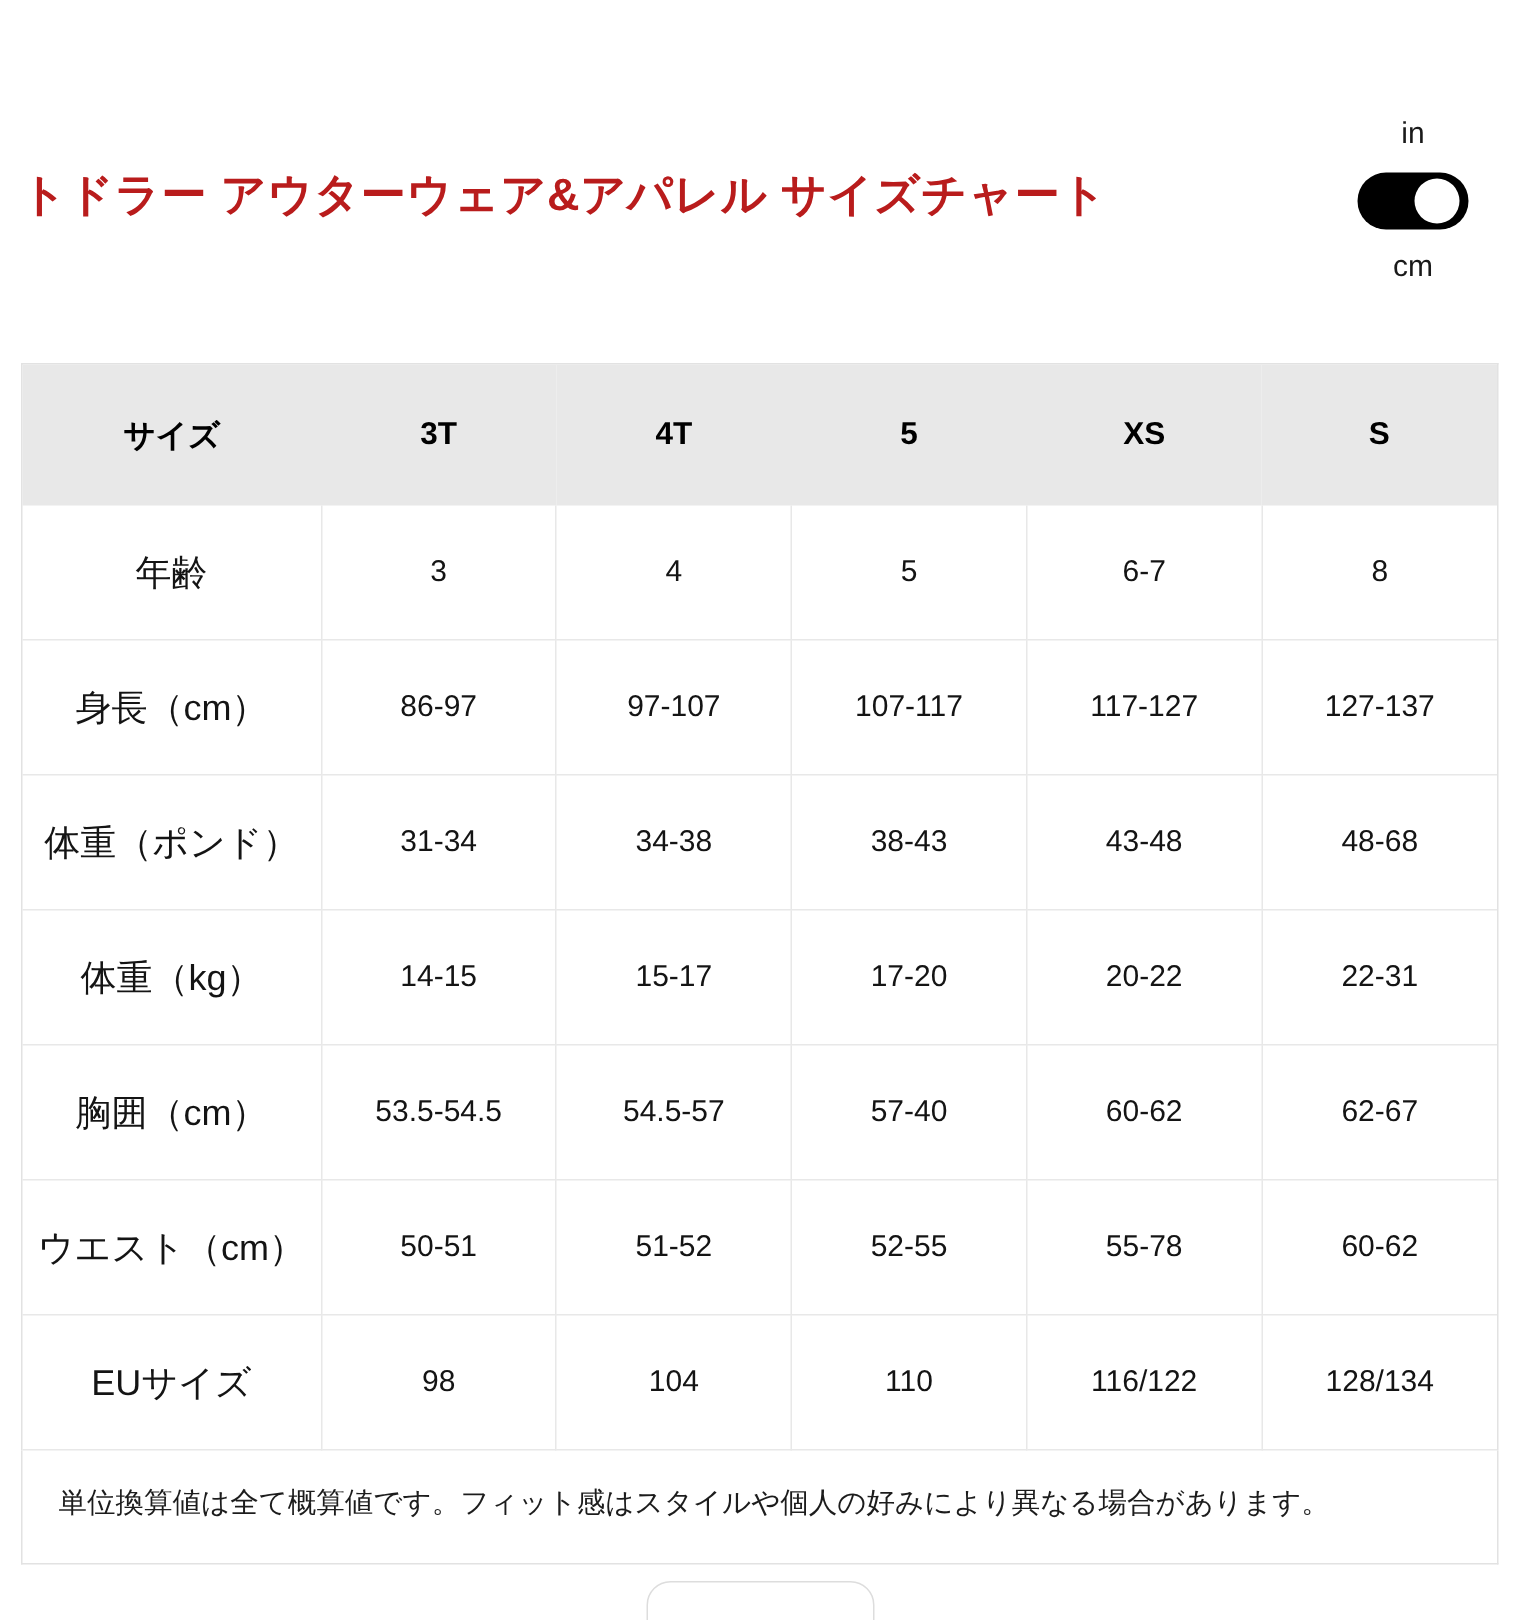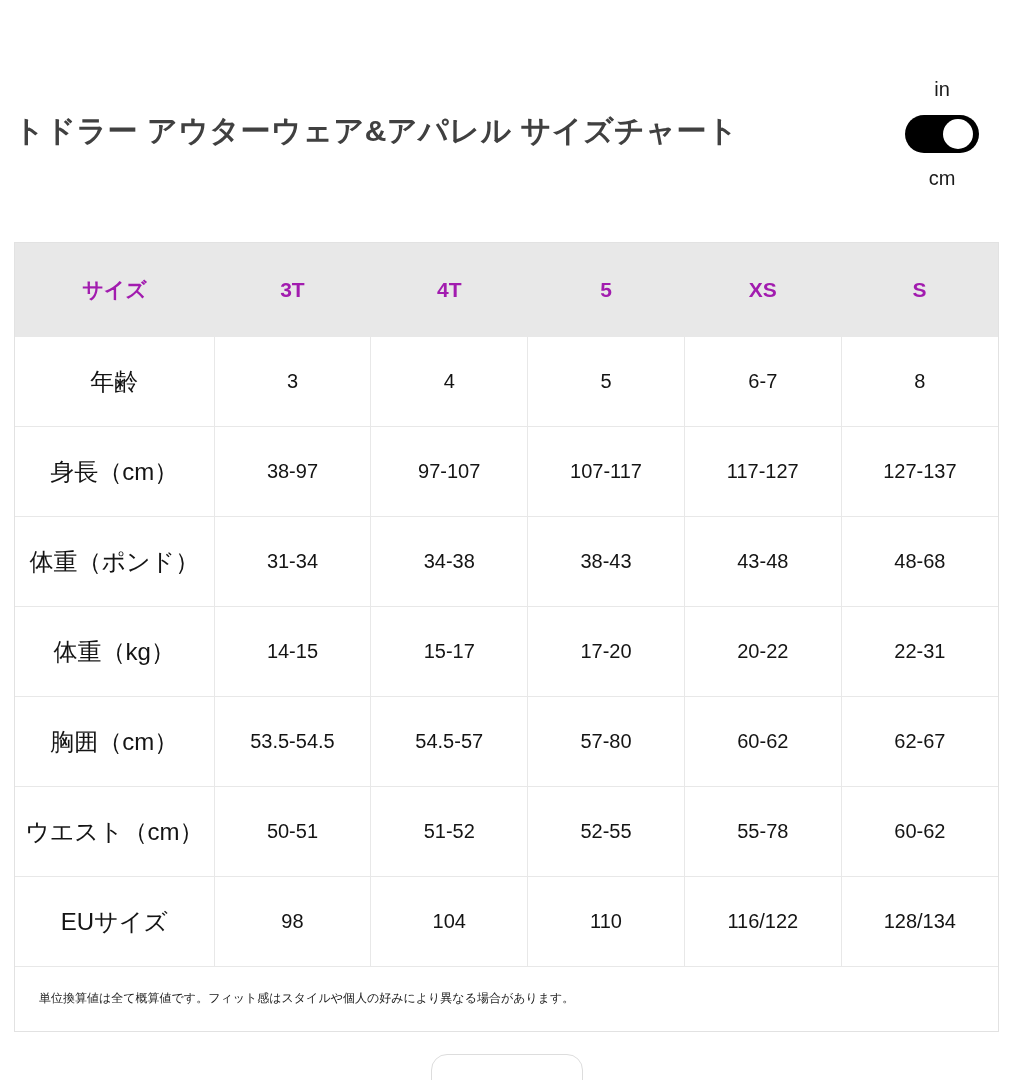--- a/index.html
+++ b/index.html
@@ -30,21 +30,21 @@
     align-items: center;
     justify-content: space-between;
     padding: 72px 34px 0 14px;
     box-sizing: border-box;
   }
 
   .title {
     font-size: 30px;
     font-weight: bold;
     letter-spacing: 0.5px;
-    color: #404040;
+    color: #b91c1c;
     line-height: 1.2;
     white-space: nowrap;
   }
 
   .unit-toggle {
     display: flex;
     align-items: center;
     gap: 14px;
     margin-top: 6px;
     flex-direction: column;
@@ -107,39 +107,39 @@
     border-right: none;
   }
 
   table.size-table thead th {
     background: #e8e8e8;
     font-weight: bold;
     font-size: 21px;
     height: 94px;
     border-right: none;
     border-bottom: none;
-    color: #a21caf;
+    color: #000000;
   }
 
   table.size-table tbody td:first-child {
     border-right: 1px solid #e8e8e8;
     font-size: 24px;
   }
 
   .col-label { width: 22.6%; }
   .col-val   { width: 17.8%; }
 
   
   .footnote {
     margin: 0 14px;
     border: 1px solid #e2e2e2;
     border-top: none;
     box-sizing: border-box;
     padding: 22px 24px 24px 24px;
-    font-size: 12px;
+    font-size: 19px;
     color: #1c1c1c;
     line-height: 1.5;
   }
 
   
   .bottom-shape {
     position: absolute;
     left: 50%;
     transform: translateX(-50%);
     bottom: -14px;
@@ -192,21 +192,21 @@
         <tr>
           <td>年齢</td>
           <td>3</td>
           <td>4</td>
           <td>5</td>
           <td>6-7</td>
           <td>8</td>
         </tr>
         <tr>
           <td>身長（cm）</td>
-          <td>38-97</td>
+          <td>86-97</td>
           <td>97-107</td>
           <td>107-117</td>
           <td>117-127</td>
           <td>127-137</td>
         </tr>
         <tr>
           <td>体重（ポンド）</td>
           <td>31-34</td>
           <td>34-38</td>
           <td>38-43</td>
@@ -218,21 +218,21 @@
           <td>14-15</td>
           <td>15-17</td>
           <td>17-20</td>
           <td>20-22</td>
           <td>22-31</td>
         </tr>
         <tr>
           <td>胸囲（cm）</td>
           <td>53.5-54.5</td>
           <td>54.5-57</td>
-          <td>57-80</td>
+          <td>57-40</td>
           <td>60-62</td>
           <td>62-67</td>
         </tr>
         <tr>
           <td>ウエスト（cm）</td>
           <td>50-51</td>
           <td>51-52</td>
           <td>52-55</td>
           <td>55-78</td>
           <td>60-62</td>

